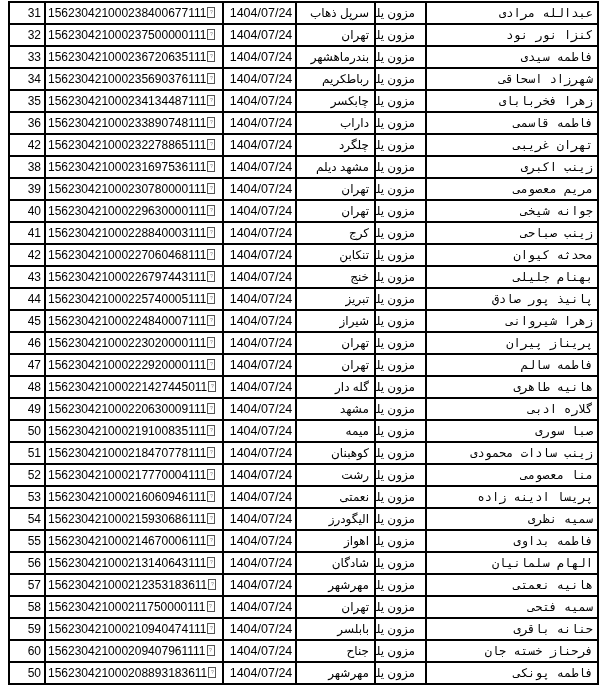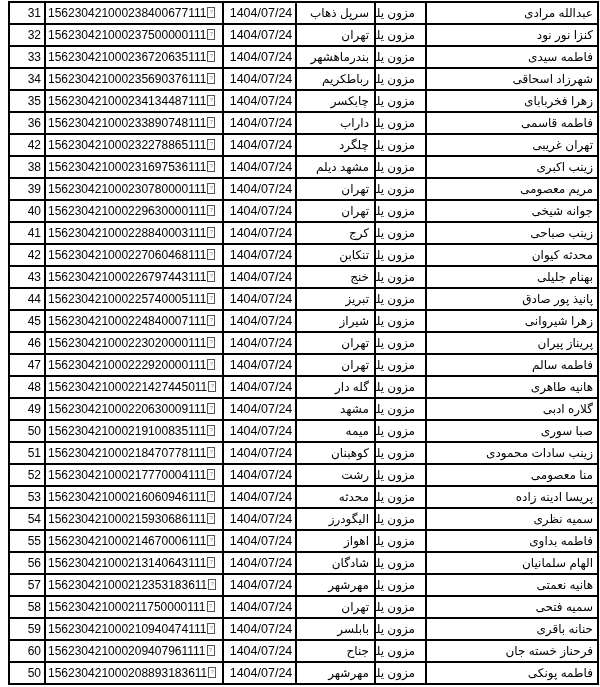--- a/index.html
+++ b/index.html
@@ -28,21 +28,21 @@
     white-space: nowrap;
     overflow: hidden;
     background: #ffffff;
     vertical-align: middle;
   }
   td.c-num   { text-align: right; padding-right: 3px; margin-top: 36px; }
   td.c-code  { text-align: left;  padding-left: 2px; font-size: 12px; }
   td.c-date  { text-align: center;  padding-left: 3px; font-size: 12.5px; }
   td.c-city  { direction: rtl; text-align: right; padding-right: 5px; }
   td.c-branch{ direction: rtl; text-align: right; padding-right: 10px; }
-  td.c-name  { direction: rtl; text-align: right; padding-right: 4px; }
+  td.c-name  { direction: rtl; text-align: right; padding-right: 4px; font-family: Liberation Mono, monospace; }
   .notdef-box {
     display: inline-block;
     width: 6px;
     height: 9px;
     border: 1px solid #555555;
     margin-left: 1px;
     vertical-align: -1px;
     font-size: 5px;
     line-height: 9px;
     text-align: center;
@@ -236,21 +236,21 @@
         <td class="c-code"><span>156230421000217770004111</span><span class="notdef-box">?</span></td>
         <td class="c-date"><span>1404/07/24</span></td>
         <td class="c-city"><span>رشت</span></td>
         <td class="c-branch"><span>مزون یلدا</span></td>
         <td class="c-name"><span>منا معصومی</span></td>
       </tr>
       <tr>
         <td class="c-num"><span>53</span></td>
         <td class="c-code"><span>156230421000216060946111</span><span class="notdef-box">?</span></td>
         <td class="c-date"><span>1404/07/24</span></td>
-        <td class="c-city"><span>محدثه</span></td>
+        <td class="c-city"><span>نعمتی</span></td>
         <td class="c-branch"><span>مزون یلدا</span></td>
         <td class="c-name"><span>پریسا ادینه زاده</span></td>
       </tr>
       <tr>
         <td class="c-num"><span>54</span></td>
         <td class="c-code"><span>156230421000215930686111</span><span class="notdef-box">?</span></td>
         <td class="c-date"><span>1404/07/24</span></td>
         <td class="c-city"><span>الیگودرز</span></td>
         <td class="c-branch"><span>مزون یلدا</span></td>
         <td class="c-name"><span>سمیه نظری</span></td>

